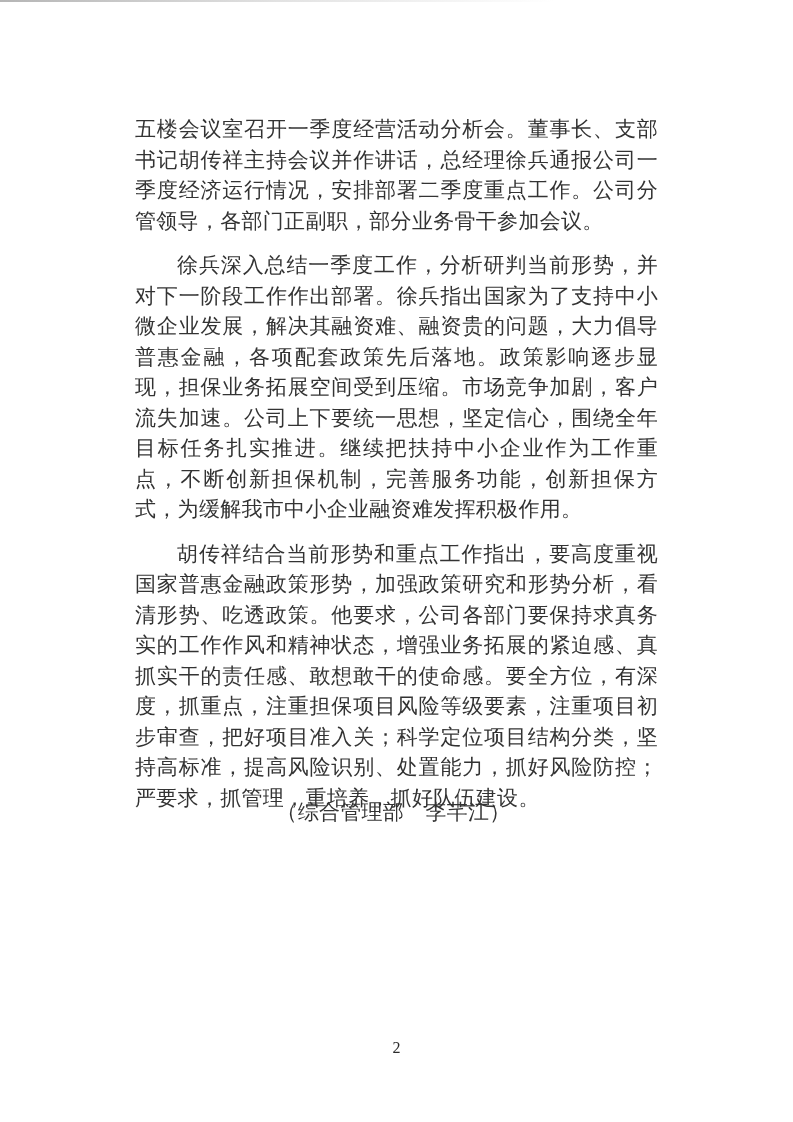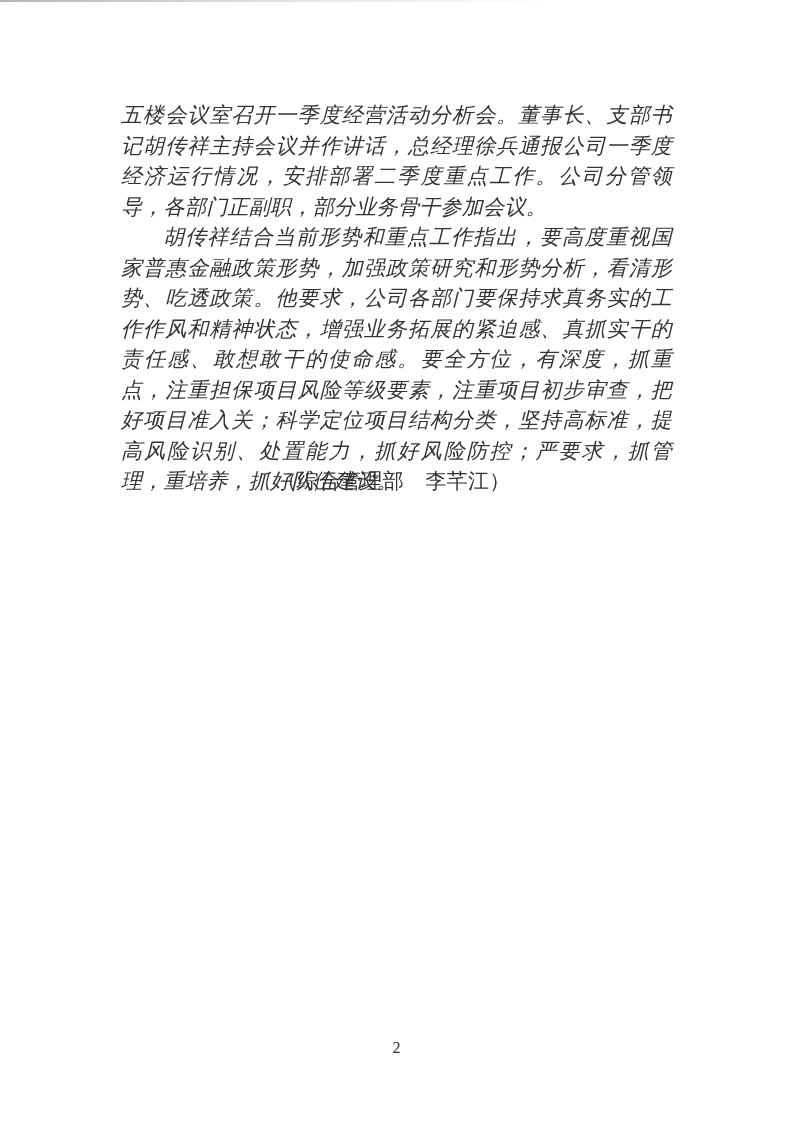--- a/index.html
+++ b/index.html
@@ -30,23 +30,22 @@
     position: absolute;
     left: 121px;
     top: 100px;
     width: 551px;
     font-size: 21px;
     line-height: 30.5px;
     text-align: justify;
     letter-spacing: 0.3px;
   }
   .para {
-    margin: 0;
+    margin: 14px;
     padding: 0;
-    font-style: italic;
   }
   .para.indent {
     text-indent: 2em;
   }
   .attribution-row {
     text-align: center;
     margin-top: -30.5px;
     line-height: 30.5px;
     padding-right: 6px;
   }
@@ -62,20 +61,21 @@
   }
 </style>
 </head>
 <body>
 
 <div class="page">
   <div class="scan-edge"></div>
 
   <div class="content">
     <p class="para">五楼会议室召开一季度经营活动分析会。董事长、支部书记胡传祥主持会议并作讲话，总经理徐兵通报公司一季度经济运行情况，安排部署二季度重点工作。公司分管领导，各部门正副职，部分业务骨干参加会议。</p>
+    <p class="para indent">徐兵深入总结一季度工作，分析研判当前形势，并对下一阶段工作作出部署。徐兵指出国家为了支持中小微企业发展，解决其融资难、融资贵的问题，大力倡导普惠金融，各项配套政策先后落地。政策影响逐步显现，担保业务拓展空间受到压缩。市场竞争加剧，客户流失加速。公司上下要统一思想，坚定信心，围绕全年目标任务扎实推进。继续把扶持中小企业作为工作重点，不断创新担保机制，完善服务功能，创新担保方式，为缓解我市中小企业融资难发挥积极作用。</p>
     <p class="para indent">胡传祥结合当前形势和重点工作指出，要高度重视国家普惠金融政策形势，加强政策研究和形势分析，看清形势、吃透政策。他要求，公司各部门要保持求真务实的工作作风和精神状态，增强业务拓展的紧迫感、真抓实干的责任感、敢想敢干的使命感。要全方位，有深度，抓重点，注重担保项目风险等级要素，注重项目初步审查，把好项目准入关；科学定位项目结构分类，坚持高标准，提高风险识别、处置能力，抓好风险防控；严要求，抓管理，重培养，抓好队伍建设。</p>
     <div class="attribution-row">
       <span>（综合管理部　李芊江）</span>
     </div>
   </div>
 
   <div class="page-number">2</div>
 </div>
 
 </body></html>

